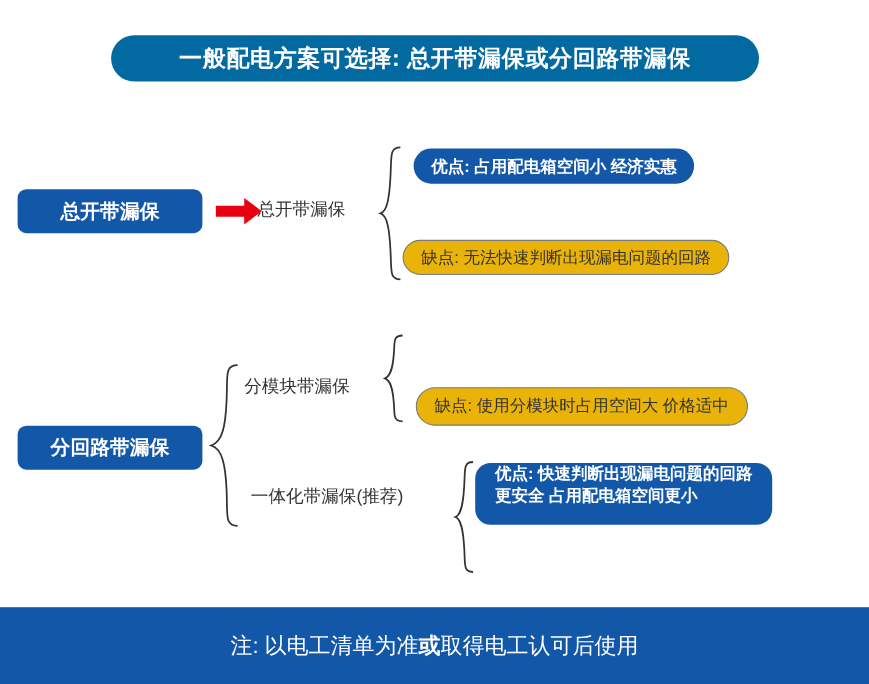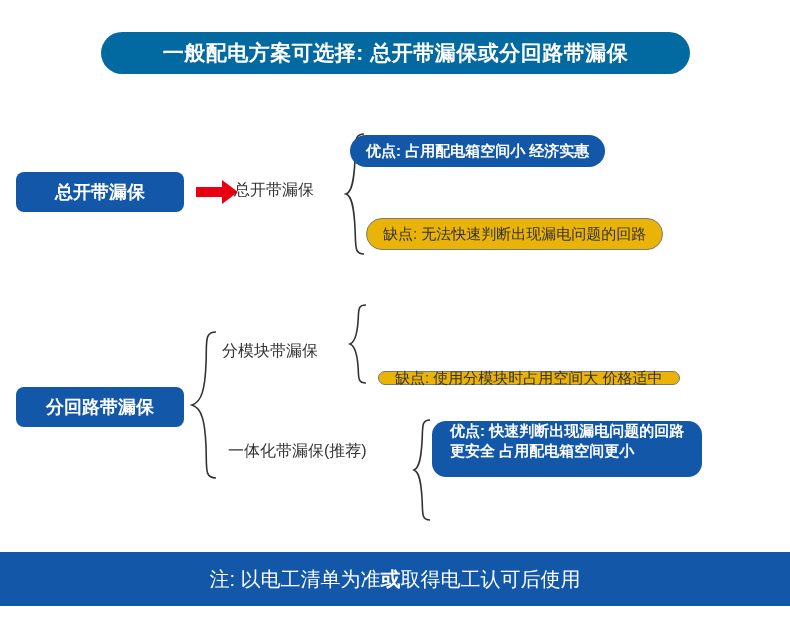--- a/index.html
+++ b/index.html
@@ -50,32 +50,32 @@
   
   .cap{
     position:absolute;display:flex;align-items:center;
     border-radius:999px;white-space:nowrap;box-sizing:border-box;
     font-size:15px;padding:0 16px;
   }
   .cap.blue{background:#1257a8;color:#ffffff;border:none;}
   .cap.blue.strong{font-weight:bold;}
   .cap.outline{background:#eab308;color:#333333;border:1px solid #7a7a7a;}
 
-  #cap-a1{left:350px;top:135px;height:32px;}
+  #cap-a1{left:376px;top:135px;height:32px;}
   #cap-a2{left:366px;top:218px;height:32px;}
   #cap-b1{left:366px;top:306px;height:32px;}
-  #cap-b2{left:378px;top:371px;height:14px;}
+  #cap-b2{left:378px;top:352px;height:35px;}
   #cap-c1{left:432px;top:421px;height:56px;border-radius:14px;
           flex-direction:column;align-items:flex-start;justify-content:flex-start;
           padding:0 18px;line-height:1.35;}
   #cap-c2{left:432px;top:488px;height:30px;}
 
   
   .bottom-bar{
-    position:absolute;left:0;top:552px;width:790px;height:54px;
+    position:absolute;left:0;top:552px;width:790px;height:70px;
     background:#1257a8;display:flex;align-items:center;justify-content:center;
     color:#ffffff;font-size:20px;
   }
   .bottom-bar b{font-weight:bold;}
 </style>
 </head>
 <body>
 
 <div class="canvas">
 

